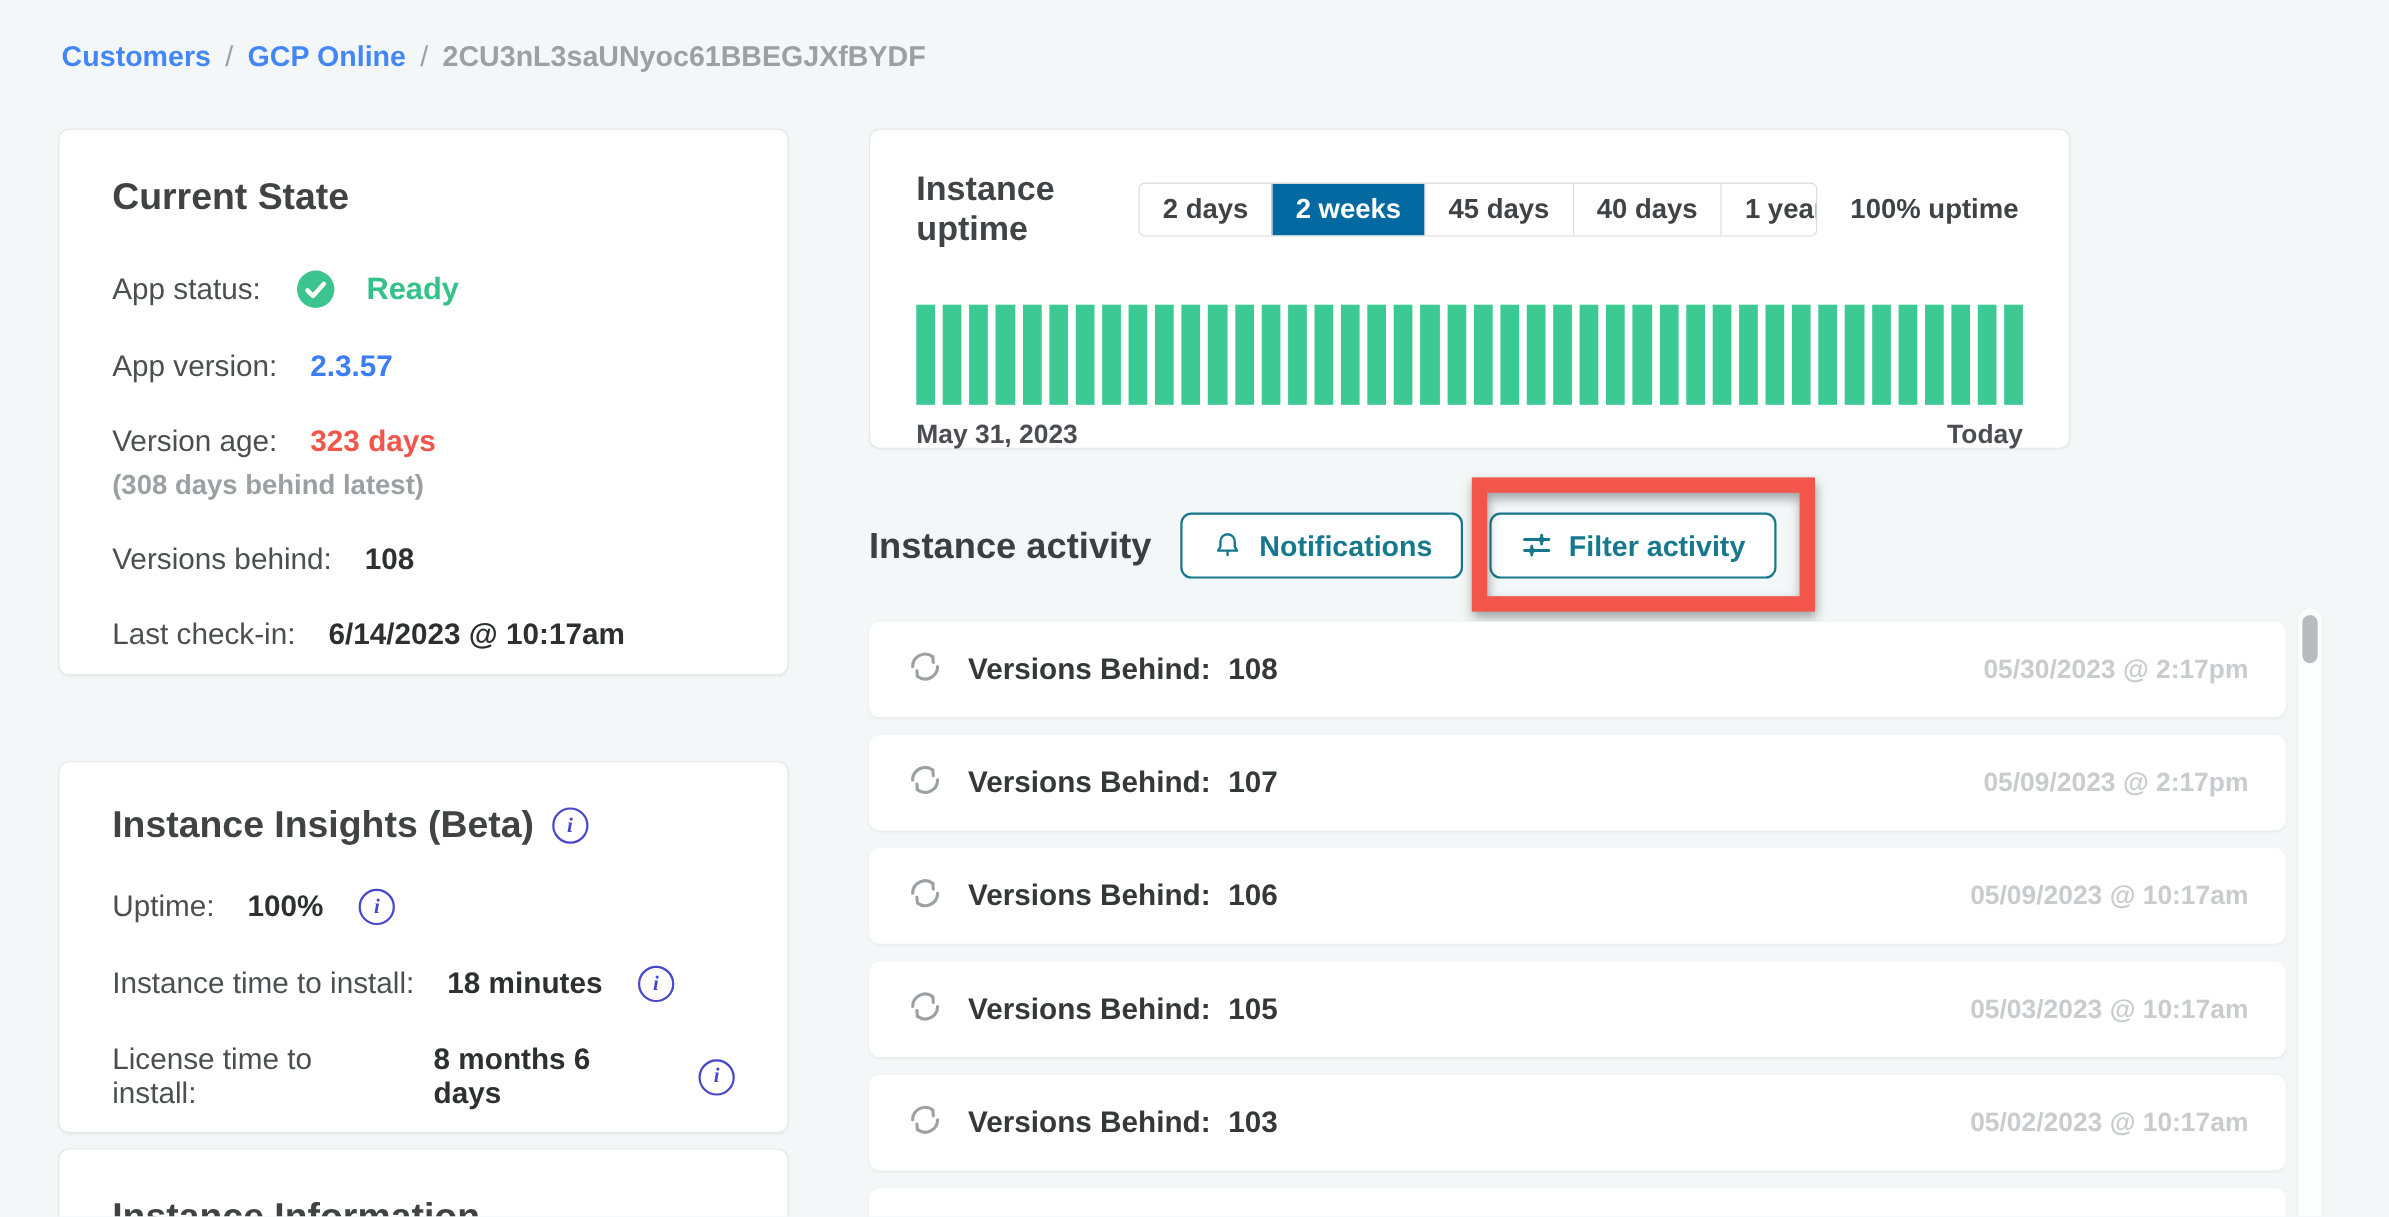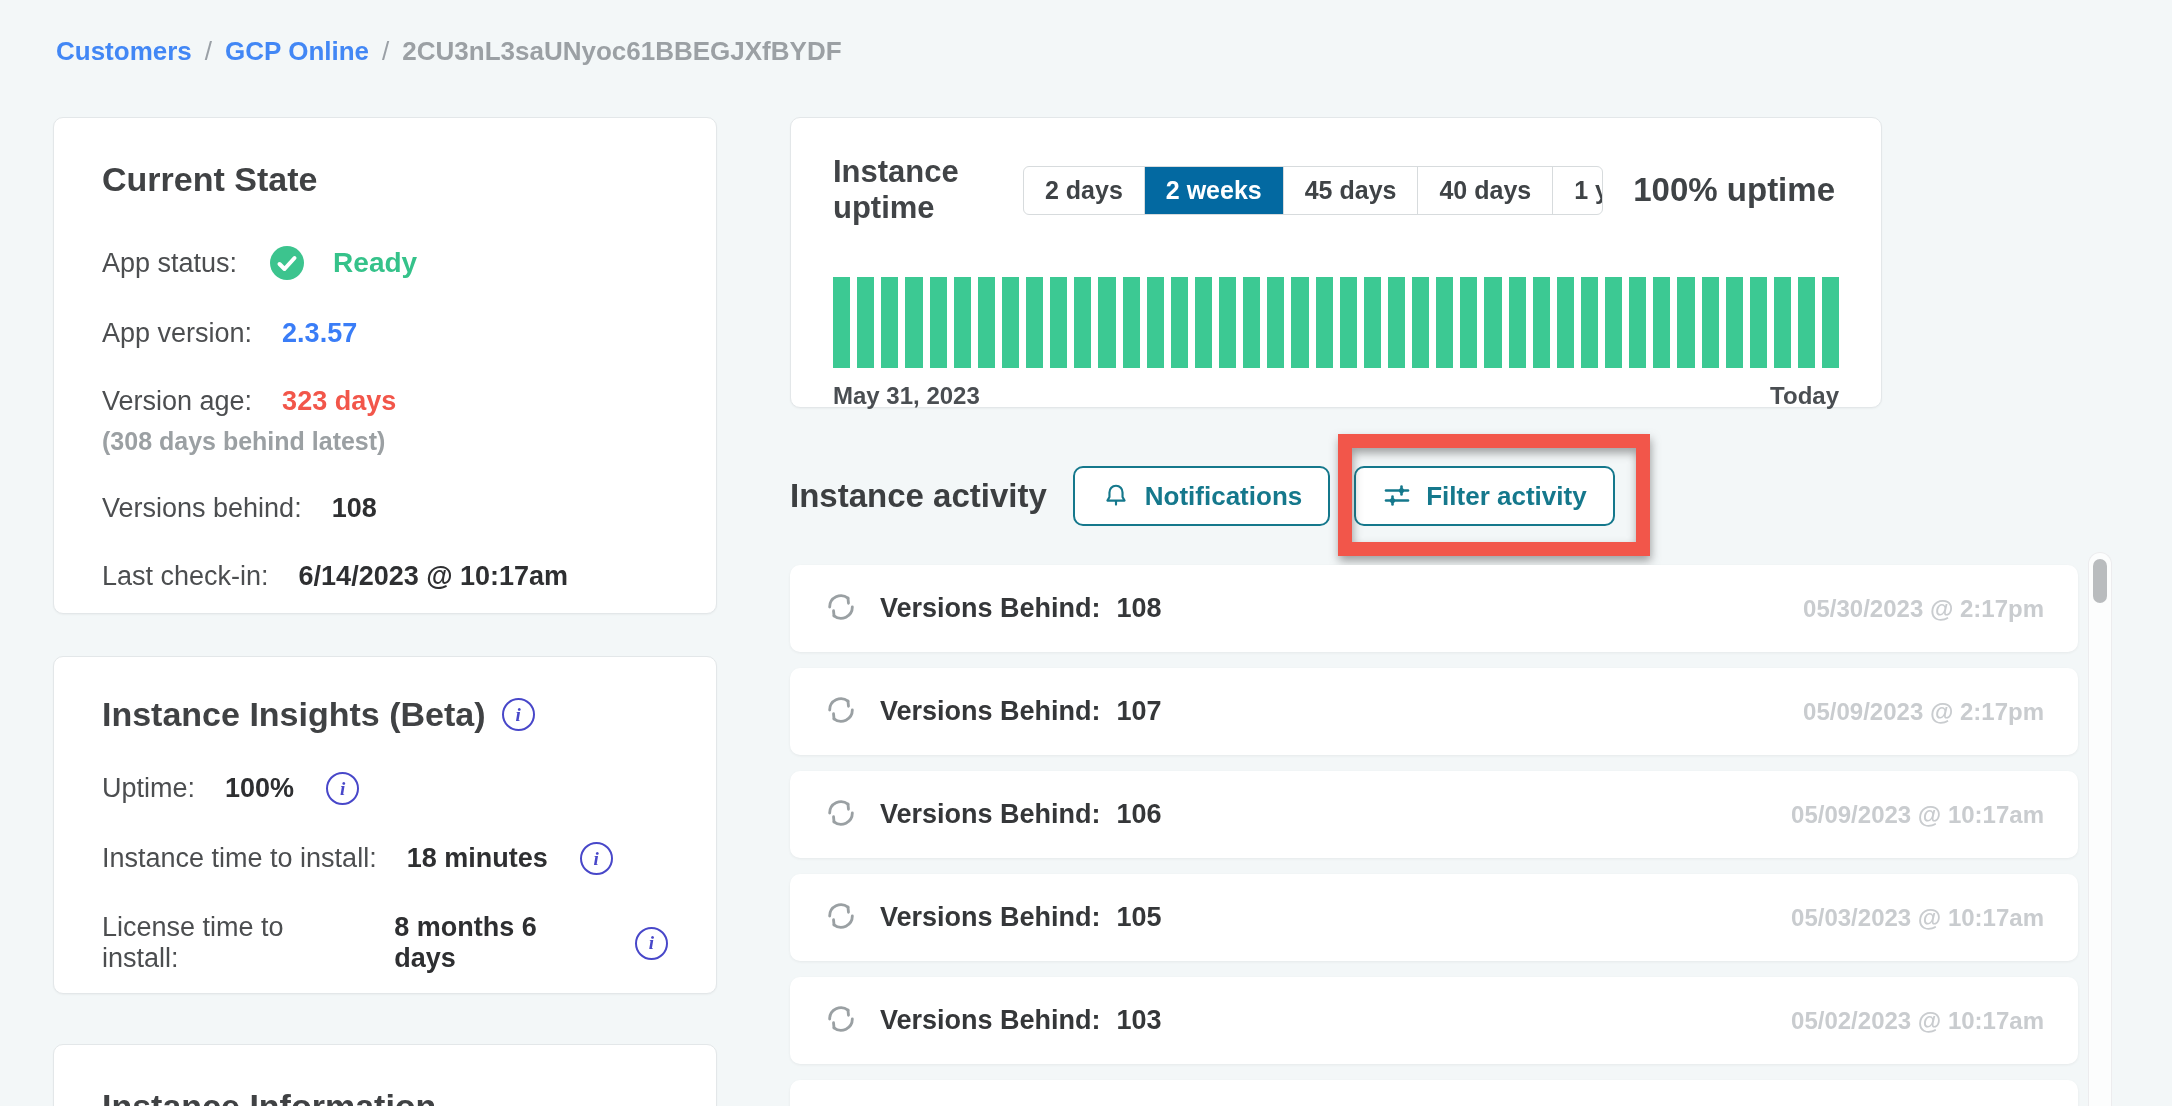--- a/index.html
+++ b/index.html
@@ -12,21 +12,21 @@
   .crumb-link{color:#4287f5;cursor:pointer;}
   .crumb-sep{color:#9aa0a6;font-weight:400;}
   .crumb-current{color:#9ba0a4;}
 
   
   .card{position:absolute;background:#ffffff;border:1px solid #e3e7e9;border-radius:10px;
         box-shadow:0 1px 2px rgba(0,0,0,.04);box-sizing:border-box;}
   .card-title{margin:0;font-size:34px;font-weight:700;color:#404244;display:flex;align-items:center;}
 
   #current-state-card{left:53px;top:117px;width:664px;height:497px;padding:42px 48px;}
-  #insights-card{left:53px;top:656px;width:664px;height:338px;padding:38px 48px;}
+  #insights-card{left:53px;top:692px;width:664px;height:338px;padding:38px 48px;}
   #information-card{left:53px;top:1044px;width:664px;height:240px;padding:42px 48px;}
 
   .info-row{display:flex;align-items:center;margin-top:37px;font-size:27px;color:#4c4e50;gap:16px;}
   .info-row:first-of-type{margin-top:46px;}
   #insights-card .info-row:first-of-type{margin-top:38px;}
   .val{font-weight:700;color:#2e2f31;margin-left:14px;}
   .status-ready{font-weight:700;color:#35c28a;margin-left:12px;font-size:28px;}
   .val-blue{font-weight:700;color:#3a7df7;margin-left:14px;}
   .val-red{font-weight:700;color:#f2564a;margin-left:14px;}
   .note{margin-top:10px;font-size:25px;font-weight:600;color:#9ba0a3;}
@@ -39,21 +39,21 @@
   
   #uptime-card{left:790px;top:117px;width:1092px;height:291px;padding:0;}
   .uptime-head{display:flex;align-items:center;padding:36px 46px 0 42px;}
   .uptime-title{font-size:31px;font-weight:700;color:#414447;}
   .range-group{display:flex;margin-left:auto;border:1px solid #d7dbdd;border-radius:6px;
                overflow:hidden;background:#fff;}
   .range-btn{font-size:25px;font-weight:600;color:#3f4346;padding:0 21px;line-height:47px;
              border-left:1px solid #d7dbdd;cursor:pointer;white-space:nowrap;}
   .range-btn:first-child{border-left:none;}
   .range-btn.selected{background:#0369a1;color:#ffffff;}
-  .uptime-summary{font-size:33px;font-weight:700;color:#3f4346;margin-left:30px;white-space:nowrap;}
+  .uptime-summary{font-size:25px;font-weight:700;color:#3f4346;margin-left:30px;white-space:nowrap;}
   .bars{display:flex;gap:7px;height:91px;margin:51px 42px 0 42px;align-items:flex-end;}
   .bar{flex:1;height:100%;background:#3cc993;}
   .bar-labels{display:flex;justify-content:space-between;margin:14px 42px 0 42px;
               font-size:24px;font-weight:700;color:#4a4e52;}
 
   
   .activity-head{position:absolute;left:790px;top:465px;width:1316px;height:62px;
                  display:flex;align-items:center;gap:24px;}
   .activity-title{font-size:33px;font-weight:700;color:#3c3f41;margin-right:2px;}
   .btn{display:inline-flex;align-items:center;gap:14px;height:60px;padding:0 26px;

